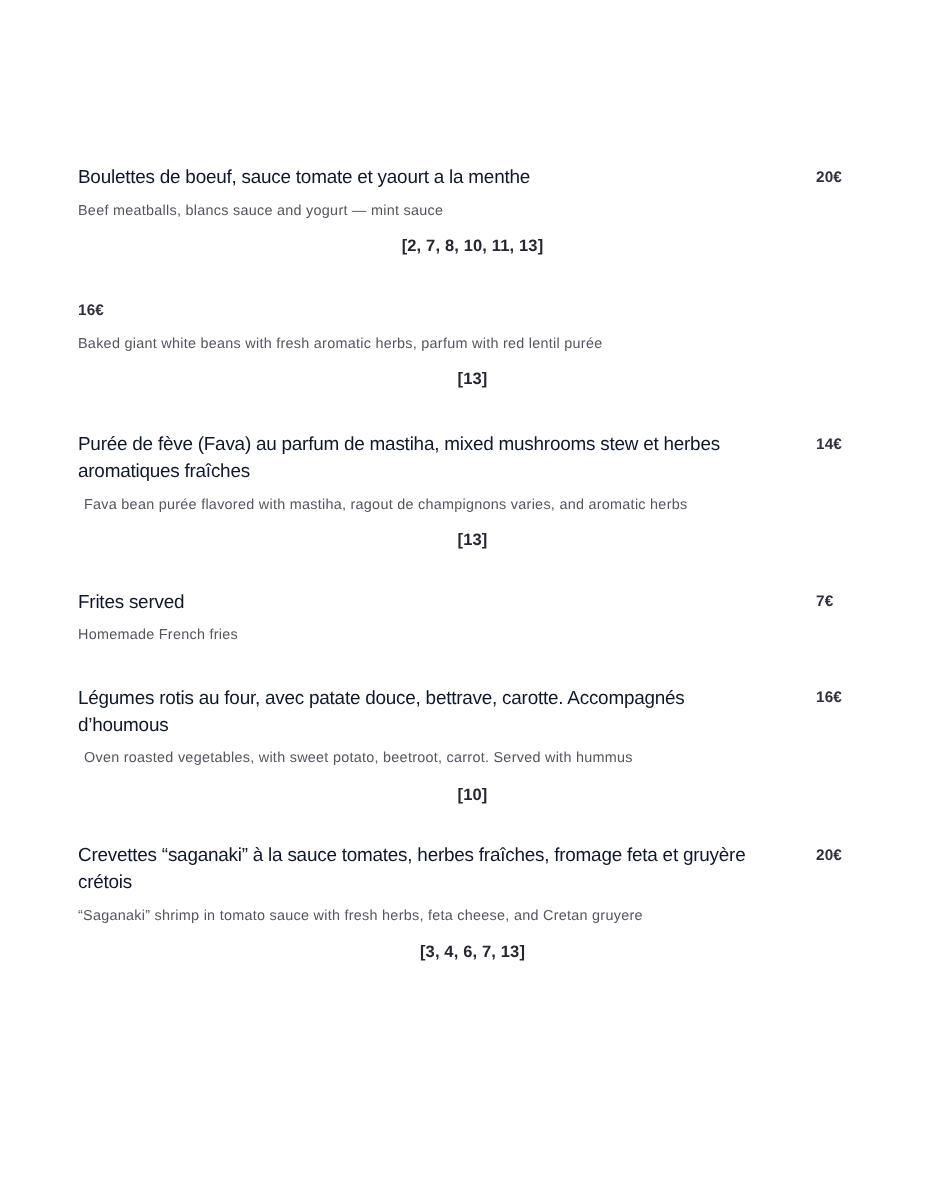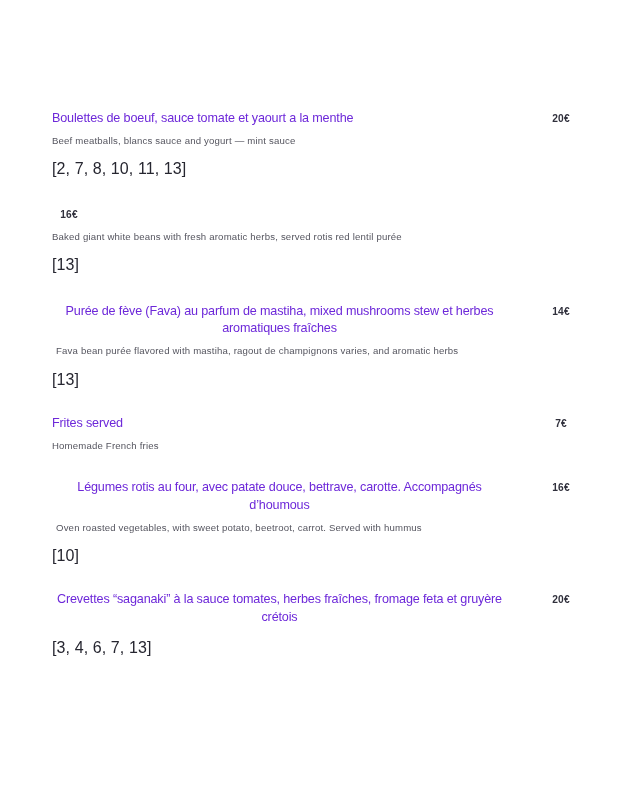--- a/index.html
+++ b/index.html
@@ -37,39 +37,38 @@
     display: flex;
     align-items: flex-start;
     justify-content: space-between;
     gap: 14px;
   }
 
   .item-title {
     font-family: "Liberation Sans", sans-serif;
     font-size: 12.6px;
     font-weight: 400;
-    color: #6d28d9;
+    color: #0f172a;
     line-height: 1.42;
     letter-spacing: -0.15px;
     max-width: 455px;
     margin: 0;
     padding: 0;
-    text-align: center;
   }
 
   .item-price {
     font-family: "Liberation Sans", sans-serif;
     font-size: 10.2px;
     font-weight: 700;
     color: #30303c;
     white-space: nowrap;
     line-height: 1.62;
     letter-spacing: 0.1px;
     flex: 0 0 auto;
-    text-align: center;
+    text-align: left;
     min-width: 34px;
     padding-top: 1px;
   }
 
   .item-desc {
     font-family: "Liberation Sans", sans-serif;
     font-size: 9.6px;
     font-weight: 400;
     color: #55555f;
     line-height: 1.5;
@@ -77,26 +76,27 @@
     margin: 6px 0 0 0;
     max-width: 520px;
   }
 
   .item-desc.indented {
     margin-left: 4px;
   }
 
   .item-allergens {
     font-family: "Liberation Sans", sans-serif;
-    font-size: 16px;
-    font-weight: 400;
+    font-size: 11px;
+    font-weight: 700;
     color: #262630;
     line-height: 1.45;
     letter-spacing: 0.1px;
     margin: 9px 0 0 0;
+    text-align: center;
   }
 
   
   .menu-item.gap-lg { margin-bottom: 26px; }
   .menu-item.gap-md { margin-bottom: 24px; }
   .menu-item.gap-sm { margin-bottom: 21px; }
   .menu-item.gap-xs { margin-bottom: 18px; }
 </style>
 </head>
 <body>
@@ -110,21 +110,21 @@
         <div class="item-price">20€</div>
       </div>
       <div class="item-desc">Beef meatballs, blancs sauce and yogurt — mint sauce</div>
       <div class="item-allergens">[2, 7, 8, 10, 11, 13]</div>
     </div>
 
     <div class="menu-item gap-lg">
       <div class="item-head">
         <div class="item-price">16€</div>
       </div>
-      <div class="item-desc">Baked giant white beans with fresh aromatic herbs, served rotis red lentil purée</div>
+      <div class="item-desc">Baked giant white beans with fresh aromatic herbs, parfum with red lentil purée</div>
       <div class="item-allergens">[13]</div>
     </div>
 
     <div class="menu-item gap-md">
       <div class="item-head">
         <div class="item-title">Purée de fève (Fava) au parfum de mastiha, mixed mushrooms stew et herbes aromatiques fraîches</div>
         <div class="item-price">14€</div>
       </div>
       <div class="item-desc indented">Fava bean purée flavored with mastiha, ragout de champignons varies, and aromatic herbs</div>
       <div class="item-allergens">[13]</div>
@@ -146,17 +146,18 @@
       <div class="item-desc indented">Oven roasted vegetables, with sweet potato, beetroot, carrot. Served with hummus</div>
       <div class="item-allergens">[10]</div>
     </div>
 
 
     <div class="menu-item gap-xs">
       <div class="item-head">
         <div class="item-title">Crevettes “saganaki” à la sauce tomates, herbes fraîches, fromage feta et gruyère crétois</div>
         <div class="item-price">20€</div>
       </div>
+      <div class="item-desc">“Saganaki” shrimp in tomato sauce with fresh herbs, feta cheese, and Cretan gruyere</div>
       <div class="item-allergens">[3, 4, 6, 7, 13]</div>
     </div>
 
   </div>
 </div>
 
 </body></html>

